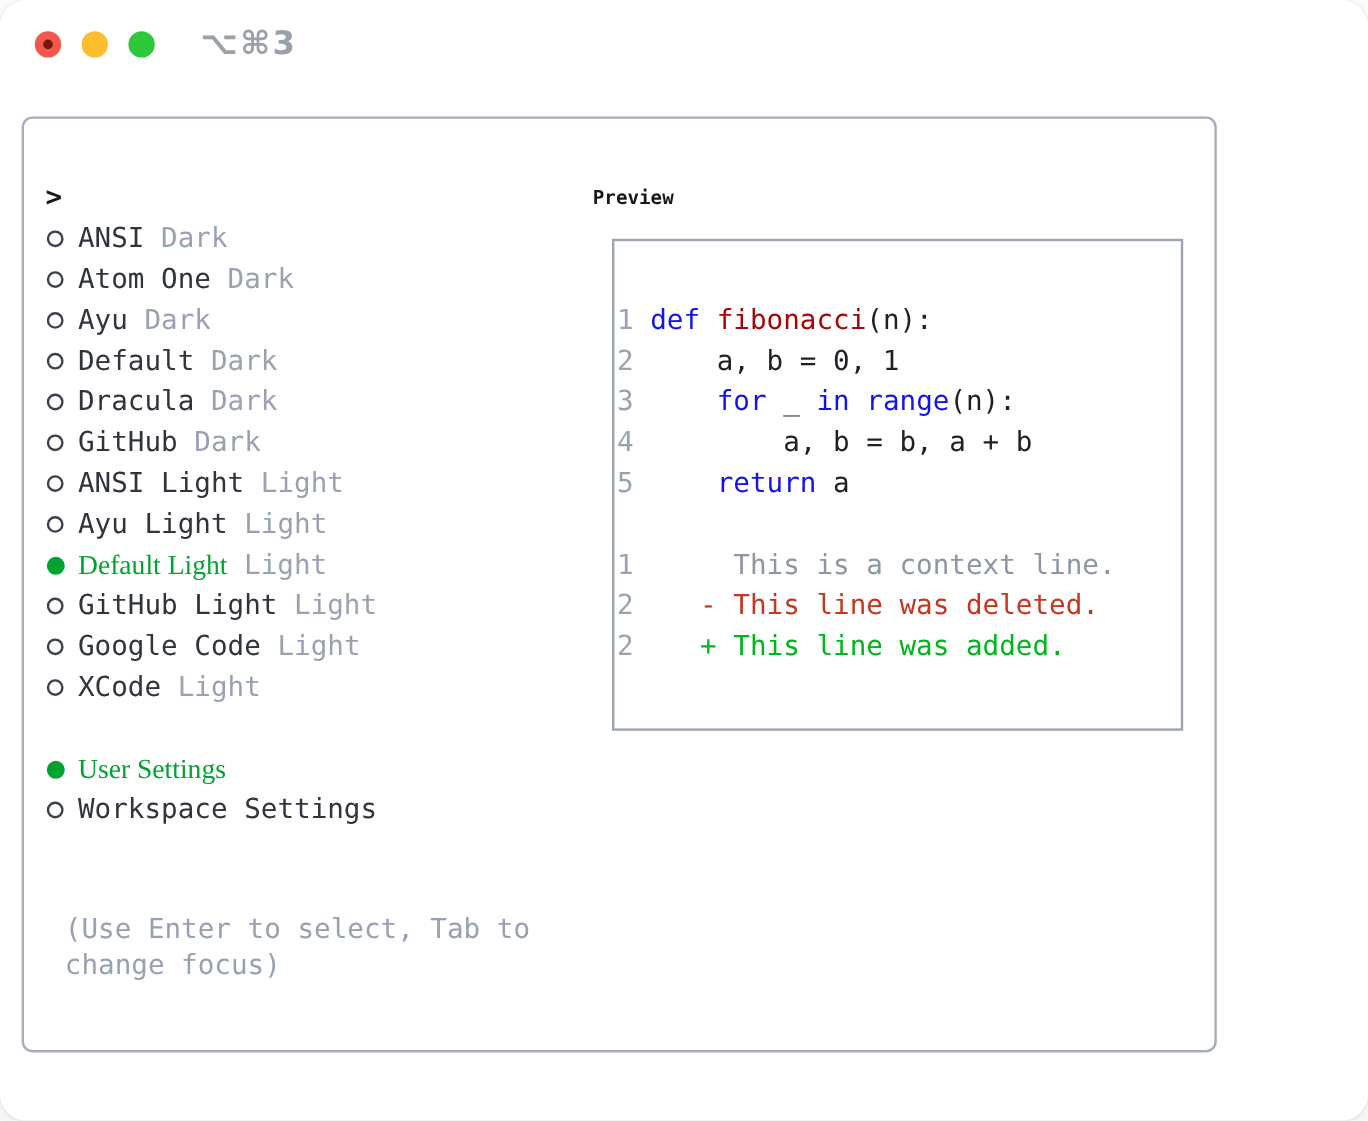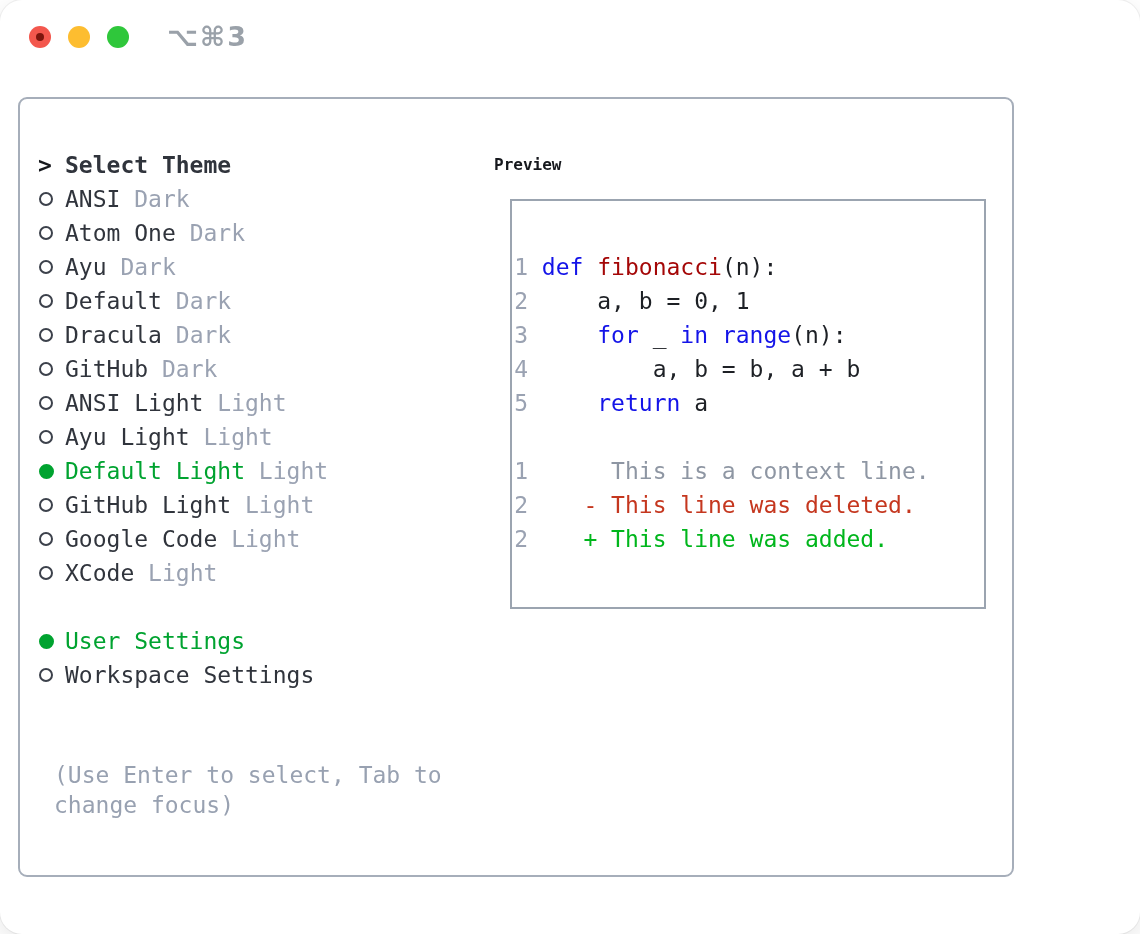--- a/index.html
+++ b/index.html
@@ -27,21 +27,21 @@
     border:2px solid #a6aeba;border-radius:9px;box-sizing:border-box;background:#fff;}
   
   .left-col{position:absolute;left:38px;top:148px;width:440px;}
   .row{display:flex;align-items:center;height:34px;font-size:23px;white-space:pre;}
   .row .marker{width:27px;display:flex;align-items:center;flex:0 0 27px;}
   .row.header{font-weight:bold;color:#16181d;}
   .row.header .marker{font-weight:bold;font-size:23px;color:#16181d;}
   .dot{width:14px;height:14px;border:2px solid #3c414b;border-radius:50%;box-sizing:border-box;margin-left:1px;}
   .dot.filled{background:#00a330;border-color:#00a330;width:15px;height:15px;}
   .label{color:#30343c;}
-  .row.selected .label{color:#00a330;}
+  .row.selected .label{color:#00a330;font-family:Liberation Serif, serif;}
   .variant{color:#9aa2b2;}
   .spacer{height:34px;}
   .help{
     position:absolute;left:54px;top:760px;width:412px;
     font-size:23px;line-height:30px;color:#98a1b1;
   }
   
   .preview-header{
     position:absolute;left:494px;top:148px;height:34px;line-height:34px;
     font-size:16px;font-weight:bold;color:#16181d;
@@ -72,21 +72,20 @@
       <div class="light zoom"></div>
     </div>
     <div class="win-title">⌥⌘3</div>
   </div>
 
   <div class="panel"></div>
 
   <div class="left-col">
     <div class="row header">
       <span class="marker">&gt;</span>
-      <span class="label">Select Theme</span>
     </div>
     <div id="theme-list">
         <div class="row item"><span class="marker"><span class="dot"></span></span><span class="label">ANSI</span><span class="variant"> Dark</span></div>
         <div class="row item"><span class="marker"><span class="dot"></span></span><span class="label">Atom One</span><span class="variant"> Dark</span></div>
         <div class="row item"><span class="marker"><span class="dot"></span></span><span class="label">Ayu</span><span class="variant"> Dark</span></div>
         <div class="row item"><span class="marker"><span class="dot"></span></span><span class="label">Default</span><span class="variant"> Dark</span></div>
         <div class="row item"><span class="marker"><span class="dot"></span></span><span class="label">Dracula</span><span class="variant"> Dark</span></div>
         <div class="row item"><span class="marker"><span class="dot"></span></span><span class="label">GitHub</span><span class="variant"> Dark</span></div>
         <div class="row item"><span class="marker"><span class="dot"></span></span><span class="label">ANSI Light</span><span class="variant"> Light</span></div>
         <div class="row item"><span class="marker"><span class="dot"></span></span><span class="label">Ayu Light</span><span class="variant"> Light</span></div>

